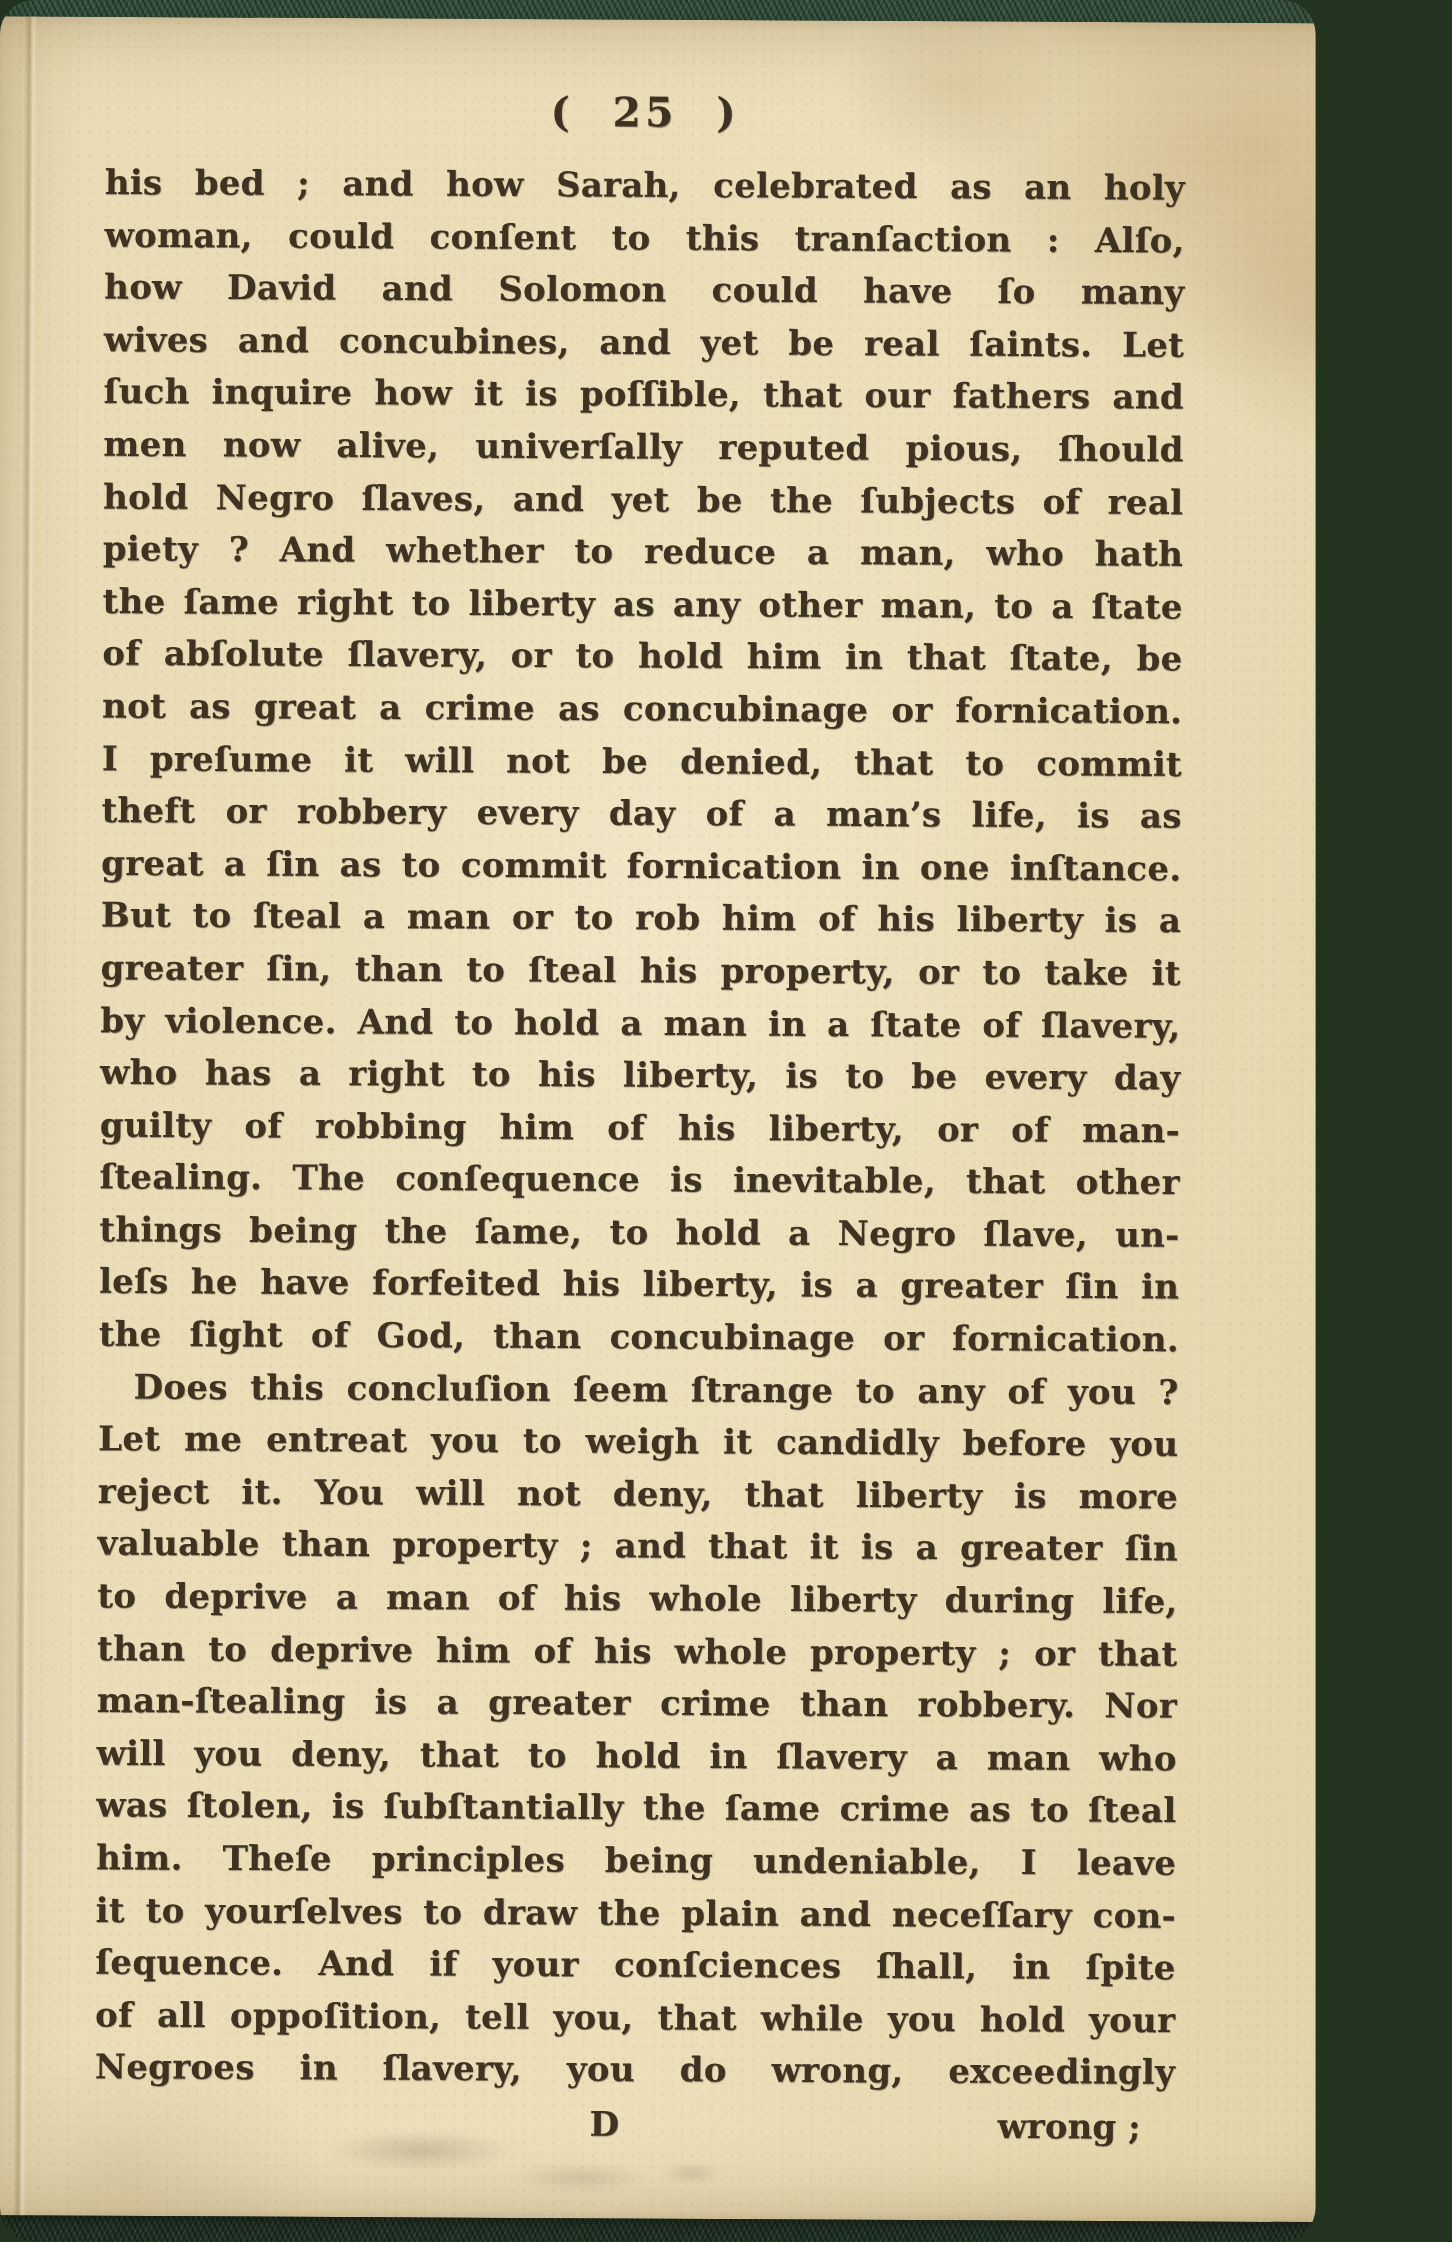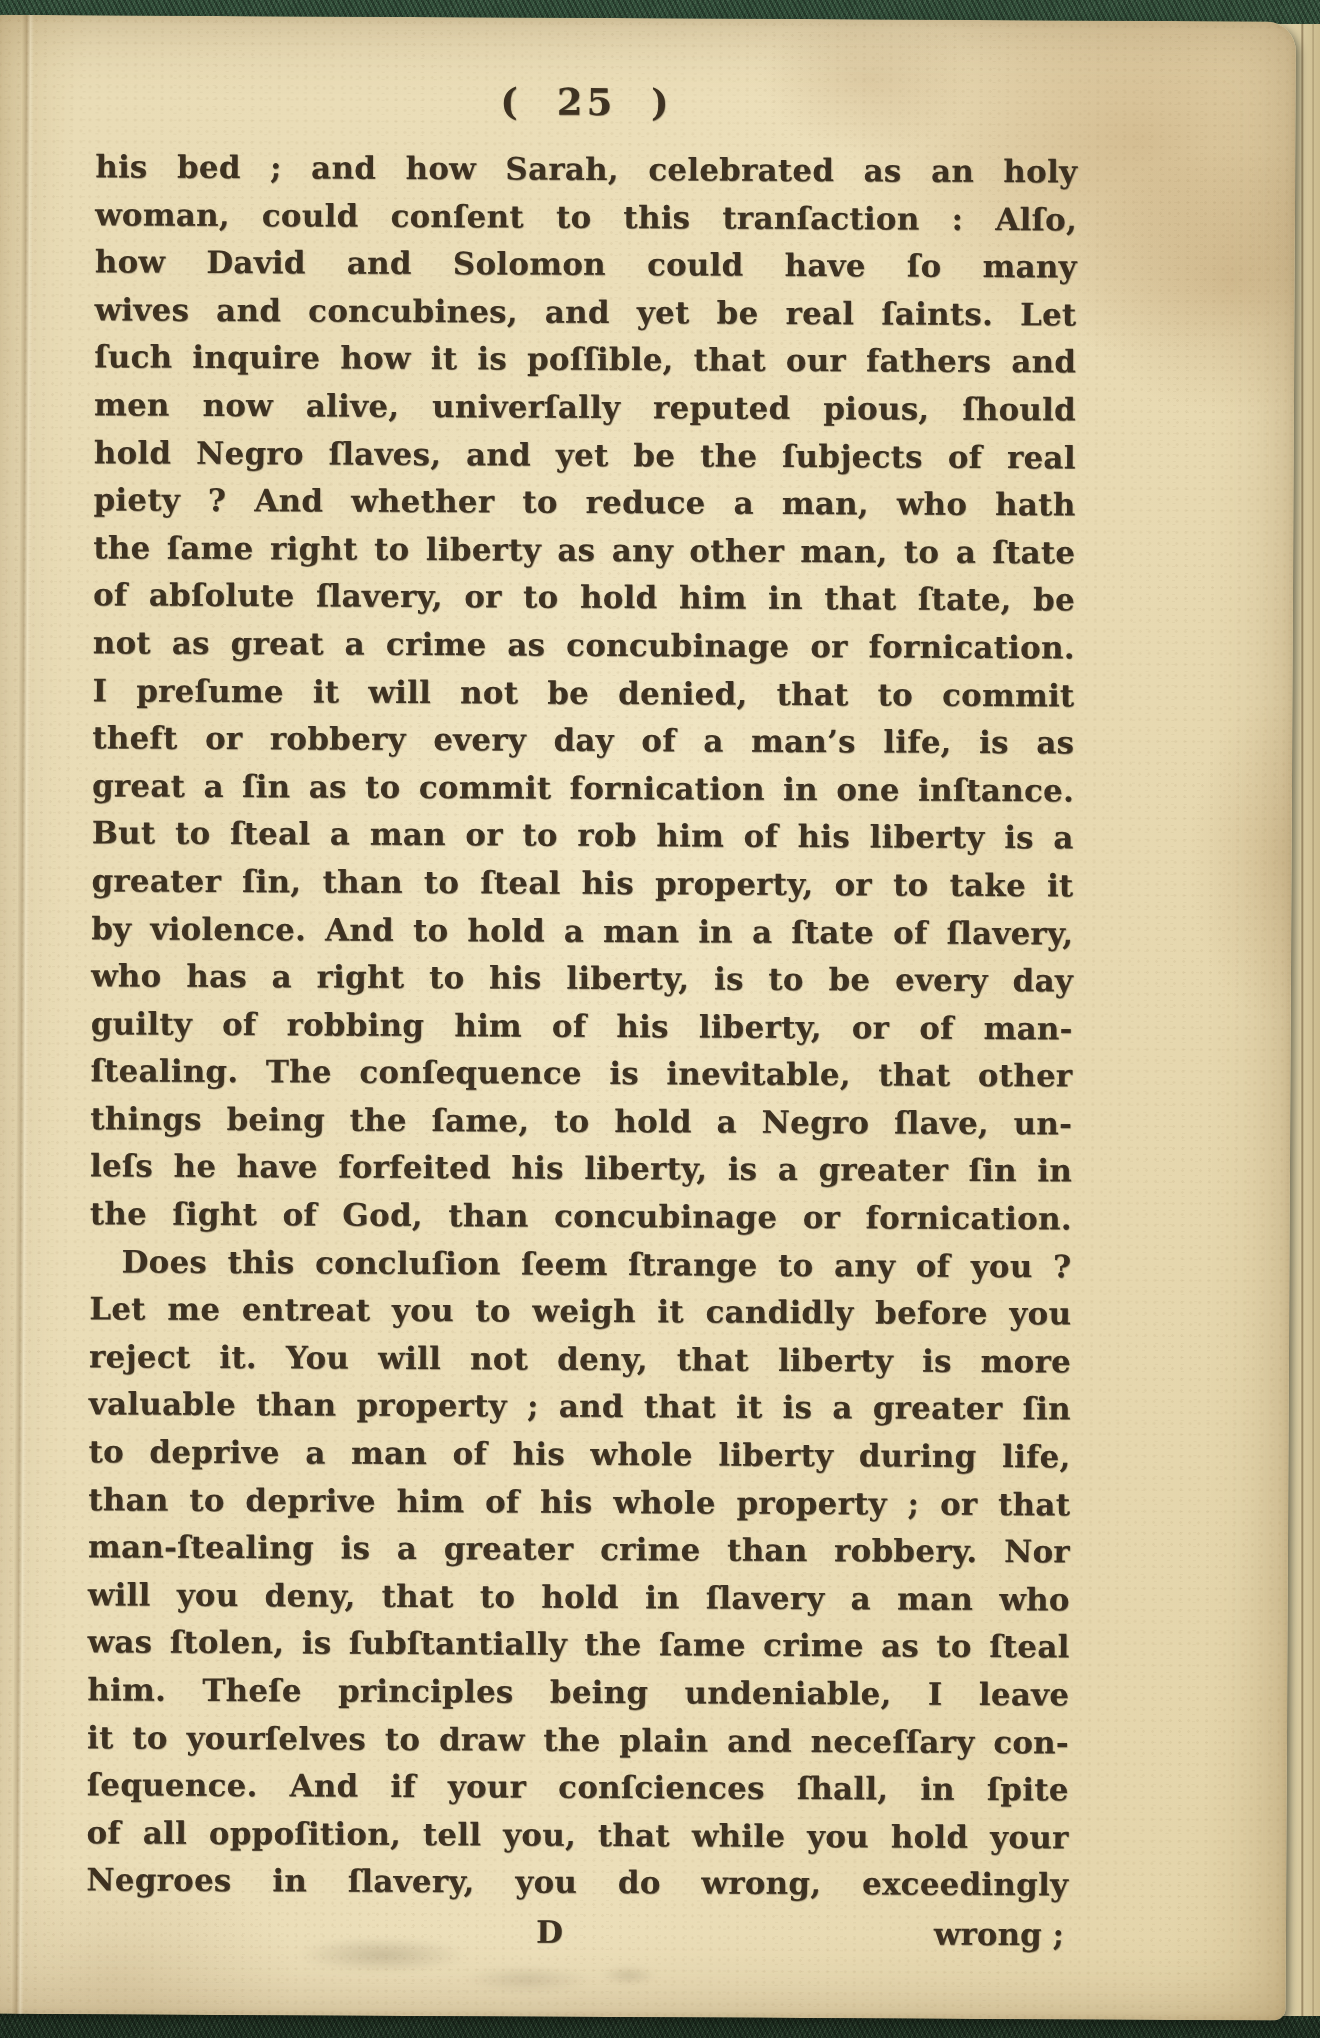--- a/index.html
+++ b/index.html
@@ -2,26 +2,27 @@
 <html><head>
 <meta charset="utf-8">
 <style>
   html,body{margin:0;padding:0;}
   body{
     width:1320px;height:2038px;overflow:hidden;
     background:#22331f;
     font-family:"DejaVu Serif","Liberation Serif",serif;
   }
   .scene{
-    position:relative;width:1320px;height:2038px;
+    position:relative;width:1196px;height:2038px;
     background:
       repeating-linear-gradient(63deg, rgba(0,0,0,0.30) 0 2px, rgba(0,0,0,0) 2px 5px),
       repeating-linear-gradient(-63deg, rgba(213,232,206,0.10) 0 1px, rgba(0,0,0,0) 1px 4px),
       linear-gradient(180deg,#33503b 0%,#2a4130 45%,#1f3122 100%);
     overflow:hidden;
+    border-radius:31px;
   }
   .under-pages{
     position:absolute;left:1252px;top:24px;width:68px;height:1992px;
     background:
       linear-gradient(90deg, rgba(0,0,0,0) 49px, rgba(96,74,44,0.65) 50px, rgba(0,0,0,0) 52px),
       linear-gradient(90deg, rgba(0,0,0,0) 60px, rgba(96,74,44,0.35) 61px, rgba(0,0,0,0) 62.5px),
       linear-gradient(90deg,#c9b98c 0%,#ddd0a8 25%,#d9cba1 70%,#cbbb8e 100%);
   }
   .paper{
     position:absolute;left:-4px;top:15px;width:1300px;height:1999px;
@@ -77,21 +78,21 @@
     letter-spacing:0.2px;word-spacing:2px;
     white-space:nowrap;
     text-shadow:0.5px 0.7px 0.9px rgba(44,32,18,0.5);
   }
   .tline.indent{padding-left:32px;}
   .sigrow{
     position:relative;height:52px;font-size:31px;font-weight:700;line-height:50px;
     text-shadow:0.5px 0.7px 0.9px rgba(44,32,18,0.5);
   }
   .sig{position:absolute;left:450px;}
-  .catch{position:absolute;right:4px;}
+  .catch{position:absolute;right:31px;}
 </style>
 </head>
 <body>
 
 <div class="scene">
   <div class="under-pages"></div>
   <div class="paper">
     <div class="texture"></div>
     <div class="crease-left"></div>
     <div class="ghost-smudge"></div>

